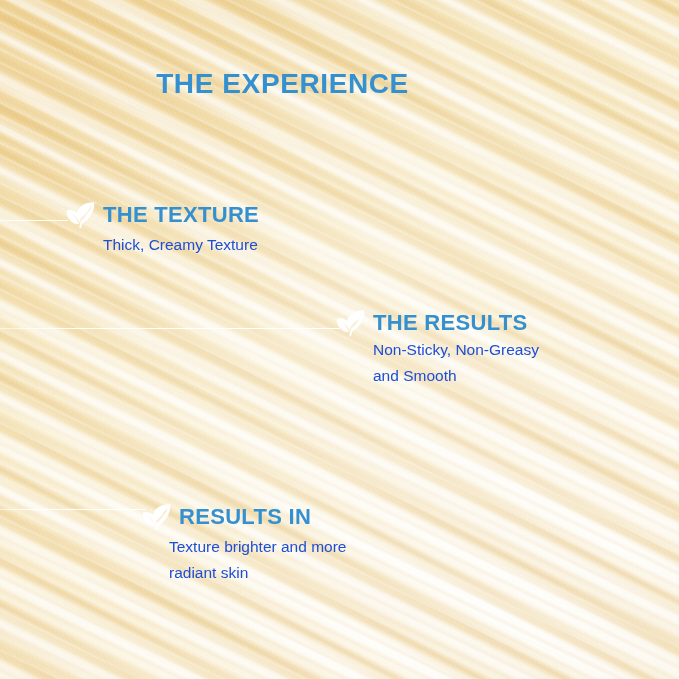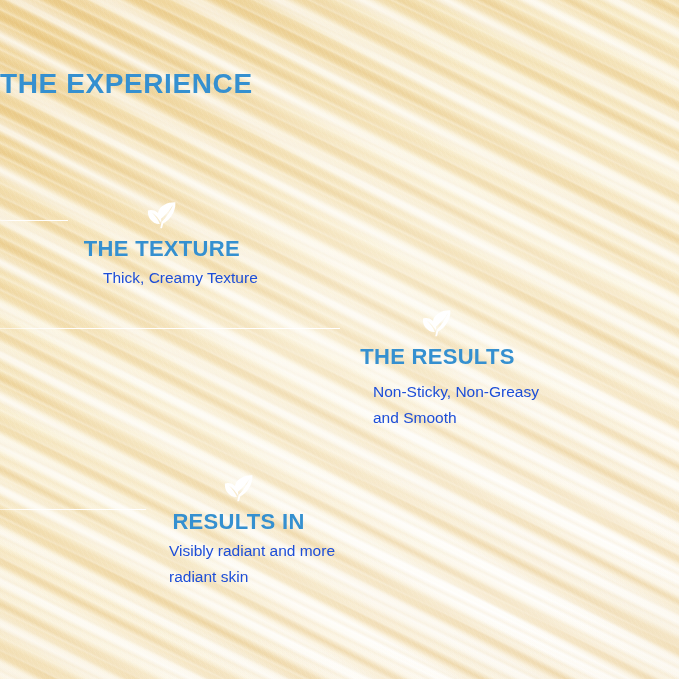--- a/index.html
+++ b/index.html
@@ -94,36 +94,35 @@
   .content {
     position: absolute;
     inset: 0;
   }
 
   .page-title {
     position: absolute;
     top: 68px;
     left: 0;
     width: 565px;
-    text-align: left;
+    text-align: center;
     color: #3590d0;
     font-size: 28px;
     font-weight: bold;
     letter-spacing: 0.6px;
   }
 
   .feature {
     position: absolute;
   }
 
   .feature-head {
     display: flex;
     align-items: center;
     gap: 7px;
-    flex-direction: column;
   }
 
   .leaf-icon {
     display: block;
     width: 30px;
     height: 28px;
     flex: 0 0 auto;
   }
 
   .feature-title {
@@ -146,23 +145,23 @@
     position: absolute;
     height: 1px;
     background: linear-gradient(90deg, rgba(255,255,255,0.55) 0%, rgba(255,255,255,0.95) 18%, #ffffff 100%);
   }
 
   
   #feature-texture      { top: 201px; left: 66px; }
   #feature-texture .feature-body   { margin-left: 37px; margin-top: 3px; }
 
   #feature-finish       { top: 309px; left: 336px; }
-  #feature-finish .feature-body    { margin-left: 37px; margin-top: 9px; }
-
-  #feature-results      { top: 474px; left: 142px; }
+  #feature-finish .feature-body    { margin-left: 37px; margin-top: 0; }
+
+  #feature-results      { top: 503px; left: 142px; }
   #feature-results .feature-body   { margin-left: 27px; margin-top: 3px; }
 
   #rule-texture  { top: 220px; left: 0;   width: 68px; }
   #rule-finish   { top: 328px; left: 0;   width: 340px; }
   #rule-results  { top: 509px; left: 0;   width: 146px; }
 </style>
 </head>
 <body>
 
 <div id="infographic">
@@ -206,18 +205,18 @@
     </div>
 
     <div class="feature" id="feature-results">
       <div class="feature-head">
         <svg class="leaf-icon" viewBox="0 0 30 28" aria-hidden="true">
           <path d="M28.4 1.2 C20.6 1.0 13.6 4.4 11.4 10.2 C10.2 13.4 10.9 16.6 12.6 18.9 C17.4 15.0 22.7 9.3 26.0 4.0 C23.6 9.9 19.4 16.2 14.6 21.1 L13.2 27.2 L15.1 27.2 L16.2 22.5 C22.6 19.0 28.9 11.2 28.4 1.2 Z" fill="#ffffff"></path>
           <path d="M0.9 9.6 C0.4 14.6 3.0 19.6 7.5 21.9 C9.5 22.9 11.4 23.2 12.9 22.9 C11.4 19.3 8.2 14.8 4.6 11.2 C8.4 14.0 12.1 17.9 14.1 21.5 C15.0 17.2 12.2 11.6 7.3 9.6 C5.1 8.7 2.8 8.7 0.9 9.6 Z" fill="#ffffff"></path>
         </svg>
         <div class="feature-title">RESULTS IN</div>
       </div>
-      <div class="feature-body">Visibly radiant and more
+      <div class="feature-body">Texture brighter and more
 radiant skin</div>
     </div>
 
   </div>
 </div>
 
 </body></html>

